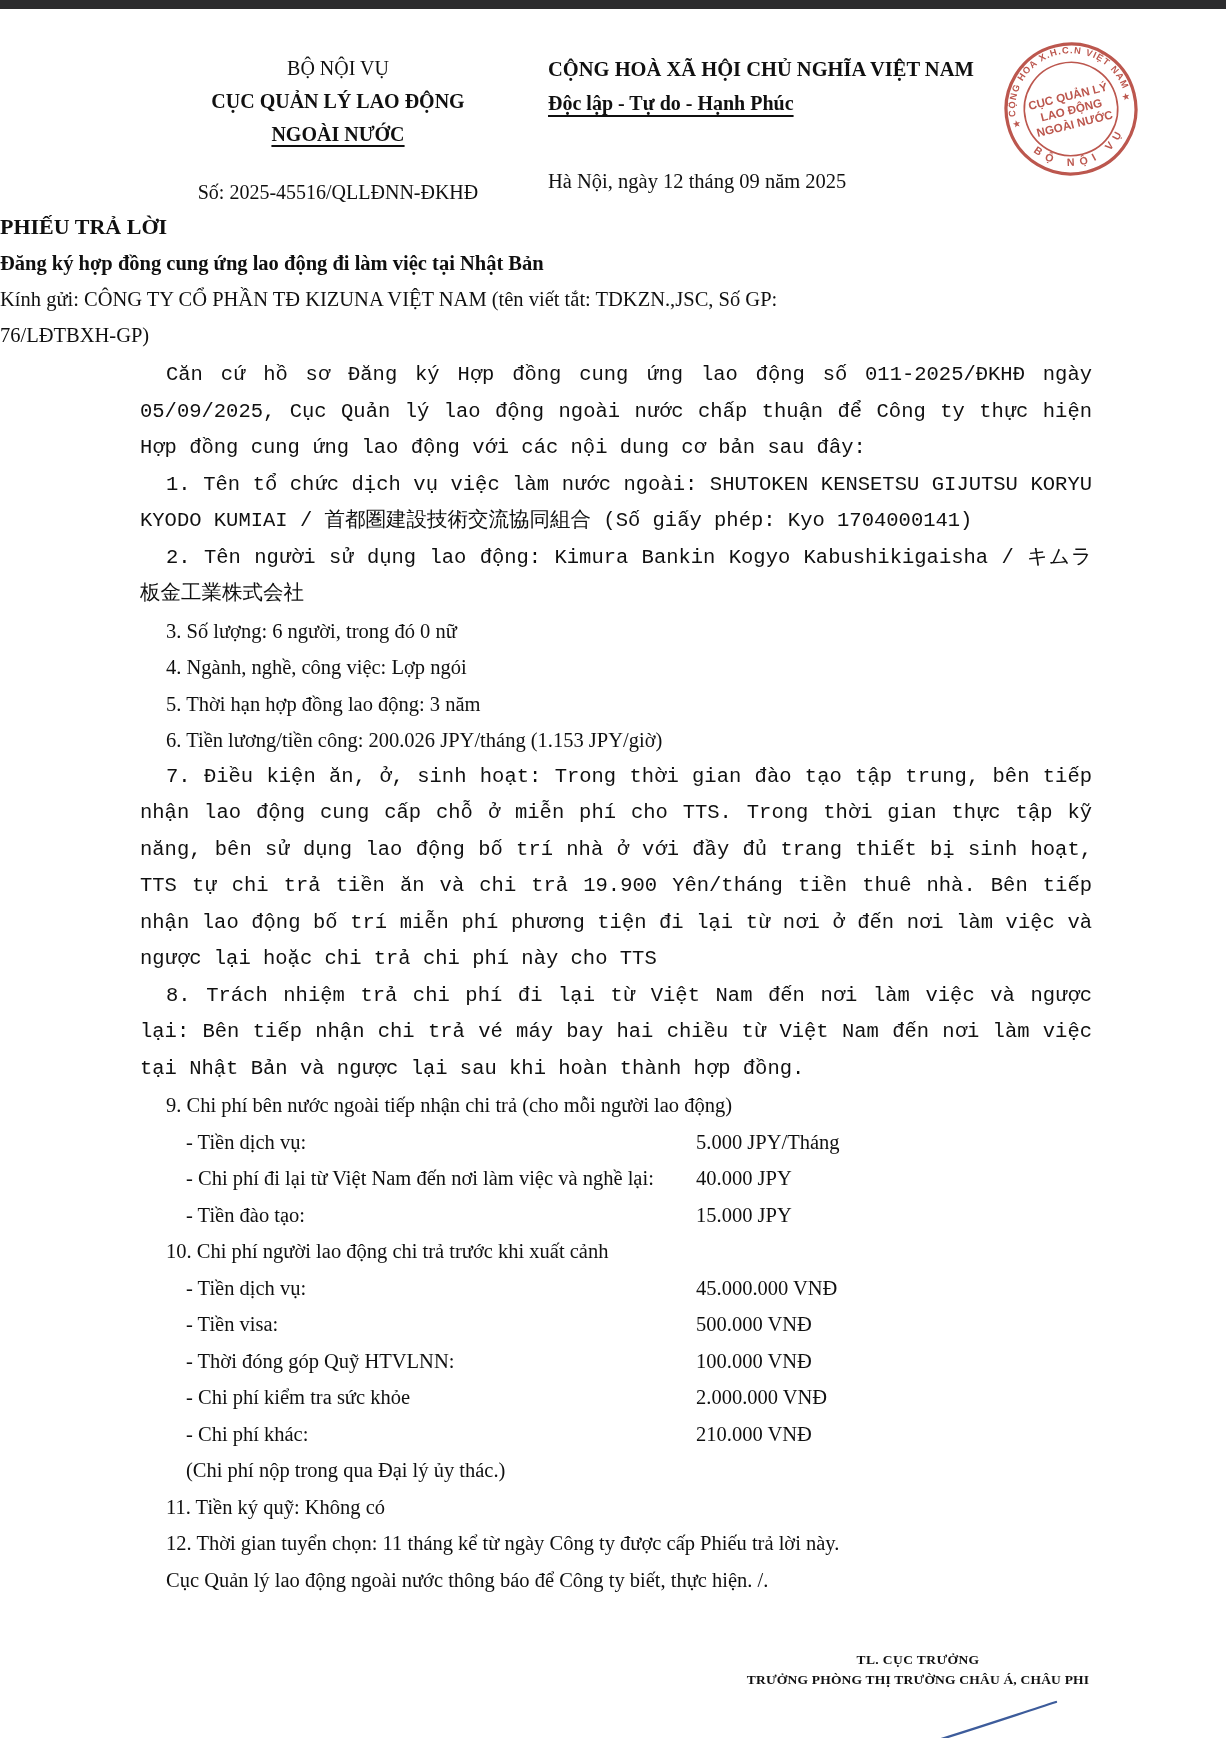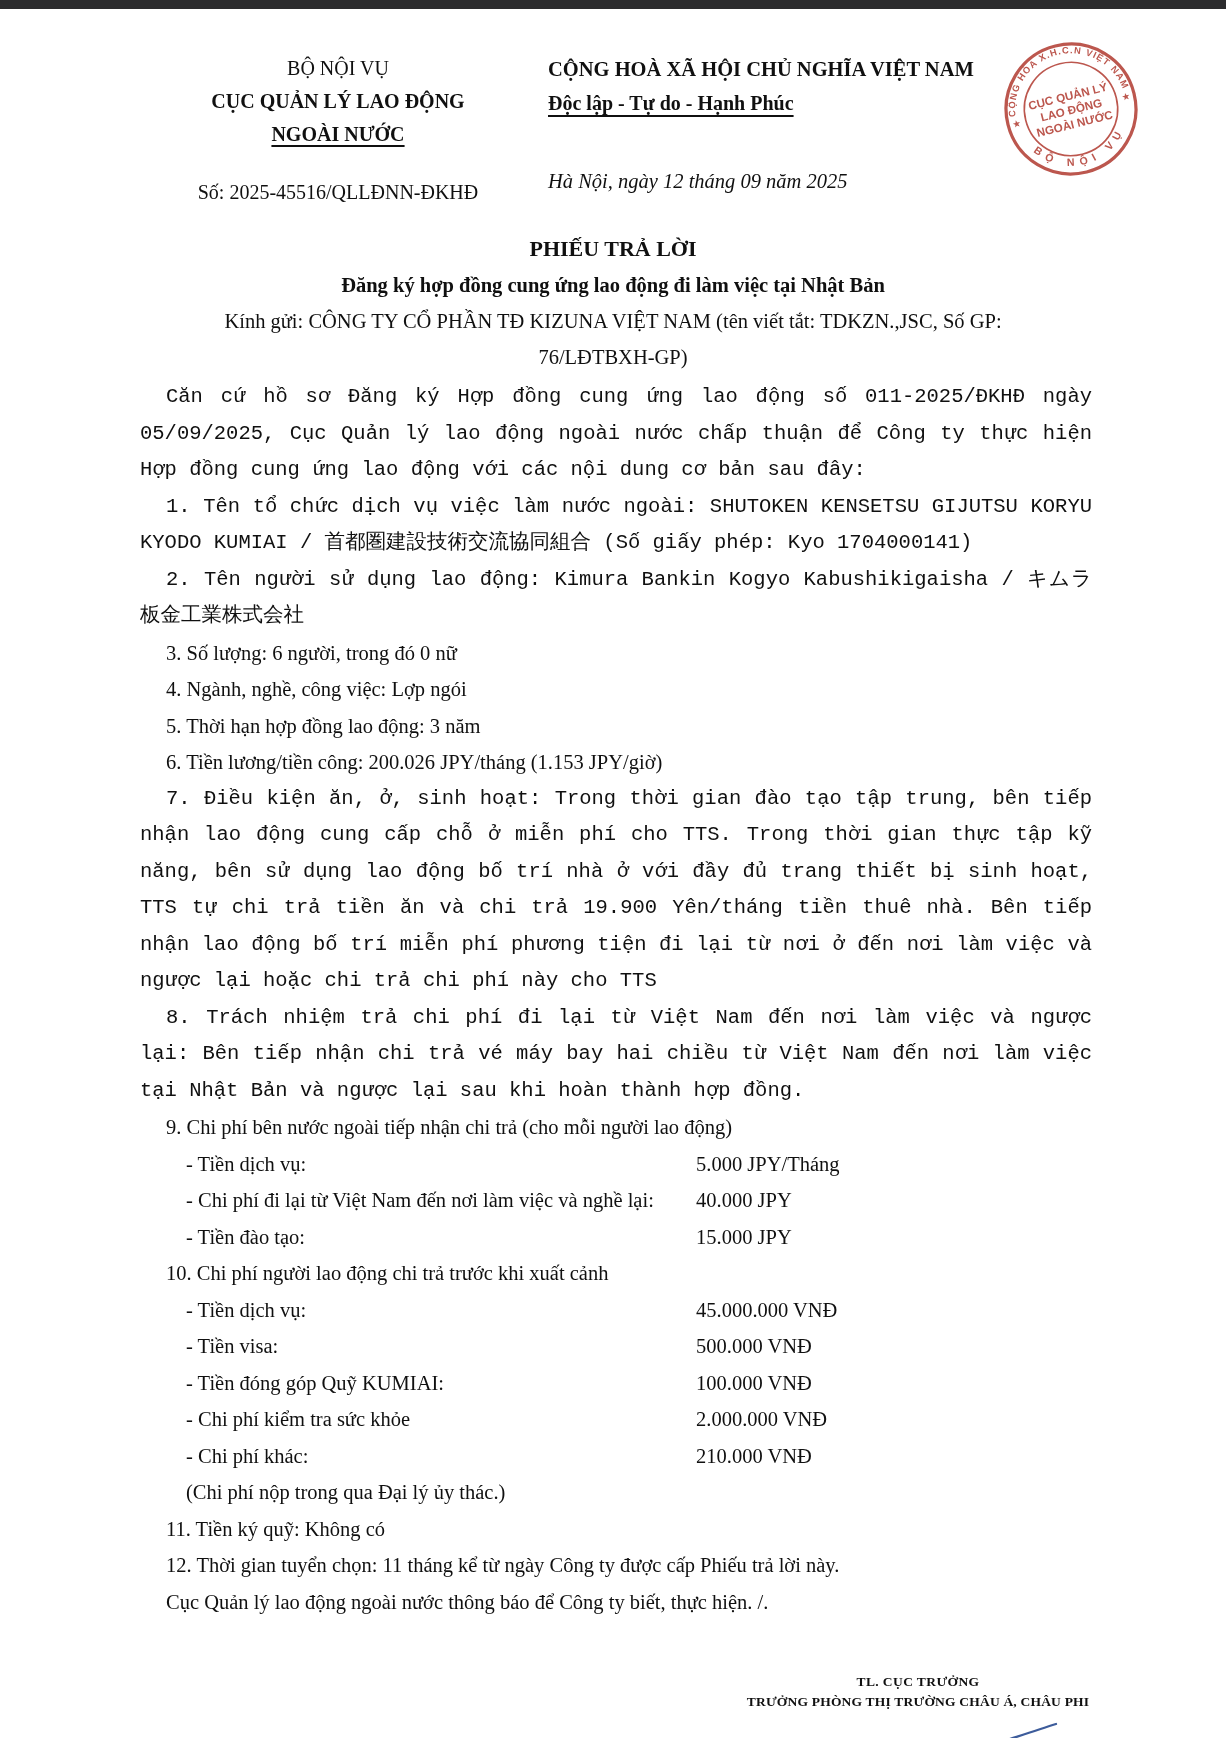--- a/index.html
+++ b/index.html
@@ -16,28 +16,28 @@
 
   
   .header { display:flex; padding:52px 70px 0 128px; }
   .hdr-left { width:420px; text-align:center; line-height:33px; font-size:20px; }
   .hdr-left .dept { font-weight:bold;font-family:Liberation Serif, serif; }
   .hdr-left .dept-u { font-weight:bold; text-decoration:underline; text-underline-offset:4px; }
   .hdr-left .docnum { margin-top:25px; font-size:20px; }
   .hdr-right { flex:1; text-align:left; line-height:34px; font-size:20px; }
   .hdr-right .country { font-weight:bold; font-size:20.5px; }
   .hdr-right .motto { font-weight:bold; text-decoration:underline; text-underline-offset:5px; }
-  .hdr-right .pdate { font-style:italic; margin-top:44px; font-size:20.5px; }
+  .hdr-right .pdate { margin-top:44px; font-size:20.5px; }
 
   
   .seal { position:absolute; left:1000px; top:38px; width:142px; height:142px;
           transform:rotate(-14deg); opacity:0.9; }
 
   
-  .title-block { text-align:center; margin-top:22px; line-height:36px; }
+  .title-block { text-align:left; line-height:36px; }
   .doc-title { font-weight:bold; font-size:22px; }
   .doc-subtitle { font-weight:bold; font-size:20.5px; }
   .recipient { font-size:20.5px; }
 
   
   .content { margin:4px 134px 0 140px; font-size:20.5px; line-height:36.5px; }
   .para { margin:0; text-indent:26px; text-align:justify;font-family:Liberation Mono, monospace; }
   .pline { margin:0; text-indent:26px; text-align:left; }
   .feerow { position:relative; margin:0; }
   .feerow .lbl { padding-left:46px; }
@@ -123,21 +123,21 @@
   <p class="pline">10. Chi phí người lao động chi trả trước khi xuất cảnh</p>
   <div class="feerow">
     <div class="lbl">- Tiền dịch vụ:</div>
     <div class="val">45.000.000 VNĐ</div>
   </div>
   <div class="feerow">
     <div class="lbl">- Tiền visa:</div>
     <div class="val">500.000 VNĐ</div>
   </div>
   <div class="feerow">
-    <div class="lbl">- Tiền đóng góp Quỹ KUMIAI:</div>
+    <div class="lbl">- Thời đóng góp Quỹ HTVLNN:</div>
     <div class="val">100.000 VNĐ</div>
   </div>
   <div class="feerow">
     <div class="lbl">- Chi phí kiểm tra sức khỏe</div>
     <div class="val">2.000.000 VNĐ</div>
   </div>
   <div class="feerow">
     <div class="lbl">- Chi phí khác:</div>
     <div class="val">210.000 VNĐ</div>
   </div>

